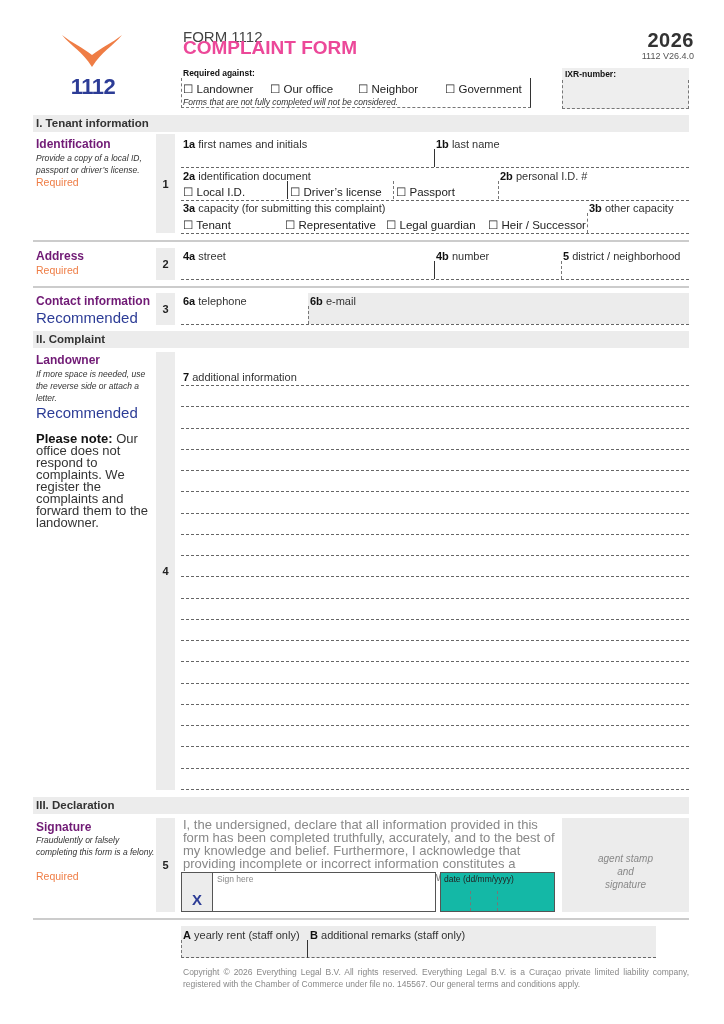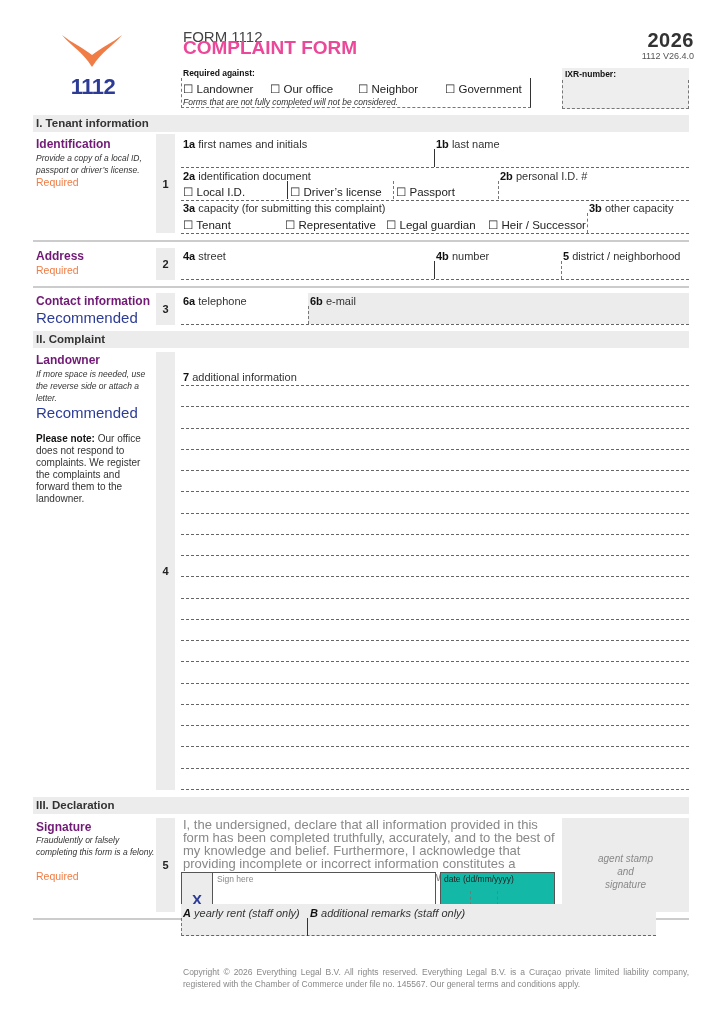--- a/index.html
+++ b/index.html
@@ -25,21 +25,21 @@
   .ixr-label { position: absolute; left: 3px; top: 1px; font-size: 8.5px; font-weight: bold; color: #111; }
   .ixr-field { position: absolute; left: 0; top: 12px; width: 127px; height: 29px; border-left: 1px dashed #777; border-right: 1px dashed #777; border-bottom: 1px dashed #777; }
 
   
   .sec-bar { position: absolute; left: 33px; width: 656px; height: 17px; background: #ececec; font-size: 11.5px; font-weight: bold; color: #333; padding-left: 3px; line-height: 17px; }
 
   .side-title { position: absolute; left: 36px; font-size: 12px; font-weight: bold; color: #701a75; }
   .side-desc { position: absolute; left: 36px; width: 120px; font-size: 8.5px; font-style: italic; color: #333; line-height: 12px; }
   .side-req { position: absolute; left: 36px; font-size: 10.5px; color: #ef7d45; }
   .side-rec { position: absolute; left: 36px; font-size: 15px; color: #2c3c96; }
-  .side-note { position: absolute; left: 36px; width: 115px; font-size: 10px; color: #333; line-height: 12px; }
+  .side-note { position: absolute; left: 36px; width: 115px; font-size: 13px; color: #333; line-height: 12px; }
   .side-note b { color: #111; }
 
   .num-col { position: absolute; left: 156px; width: 19px; background: #ececec; font-size: 11px; font-weight: bold; color: #222; display: flex; align-items: center; justify-content: center; }
 
   .flabel { position: absolute; font-size: 11px; color: #333; white-space: nowrap; }
   .flabel b { color: #111; }
   .hdash { position: absolute; height: 0; border-top: 1px dashed #666; }
   .vsolid { position: absolute; width: 0; border-left: 1.5px solid #333; }
   .vdash { position: absolute; width: 0; border-left: 1px dashed #777; }
   .opt { position: absolute; font-size: 11.5px; color: #222; white-space: nowrap; }
@@ -47,21 +47,21 @@
   .grayfill { position: absolute; background: #ececec; }
 
   .declare { position: absolute; left: 183px; top: 818px; width: 375px; font-size: 13px; color: #888; line-height: 13px; }
   .sign-box { position: absolute; left: 181px; top: 872px; width: 255px; height: 40px; border: 1px solid #555; background: #fff; }
   .sign-x { position: absolute; left: 0; top: 0; width: 31px; height: 38px; background: #ececec; border-right: 1px solid #555; color: #2c3c96; font-size: 15px; font-weight: bold; display: flex; align-items: flex-end; justify-content: center; padding-bottom: 3px; }
   .sign-label { position: absolute; left: 35px; top: 1px; font-size: 8.5px; color: #888; }
   .date-box { position: absolute; left: 440px; top: 872px; width: 115px; height: 40px; border: 1px solid #555; background: #14b8a6; }
   .date-label { position: absolute; left: 3px; top: 1px; font-size: 8.5px; color: #222; }
   .stamp { position: absolute; left: 562px; top: 818px; width: 127px; height: 94px; background: #ececec; font-size: 10px; font-style: italic; color: #888; text-align: center; line-height: 13px; padding-top: 34px; }
 
-  .staff { position: absolute; left: 181px; top: 904px; width: 475px; height: 32px; background: #ececec; border-bottom: 1px dashed #666; font-style: italic; }
+  .staff { position: absolute; left: 181px; top: 926px; width: 475px; height: 32px; background: #ececec; border-bottom: 1px dashed #666; }
   .copyright { position: absolute; left: 183px; top: 966px; width: 506px; font-size: 8.5px; color: #888; line-height: 12px; text-align: justify; }
 </style>
 </head>
 <body>
 
 <svg class="logo-wing" viewBox="0 0 64 36">
   <path d="M2 2 C 12 14, 22 18, 32 34 C 42 18, 52 14, 62 2 C 52 10, 42 14, 32 22 C 22 14, 12 10, 2 2 Z" fill="#ef7d45"></path>
 </svg>
 <div class="logo-num">1112</div>
 

